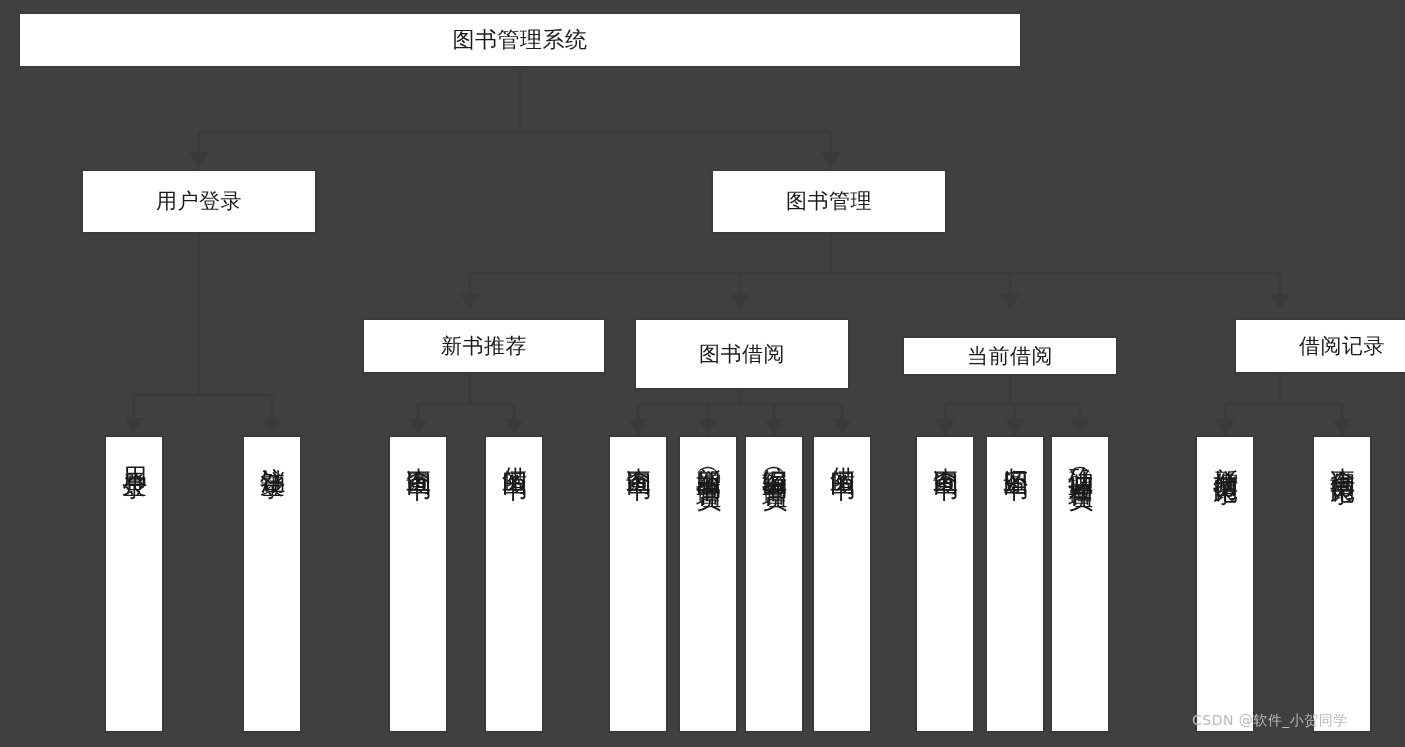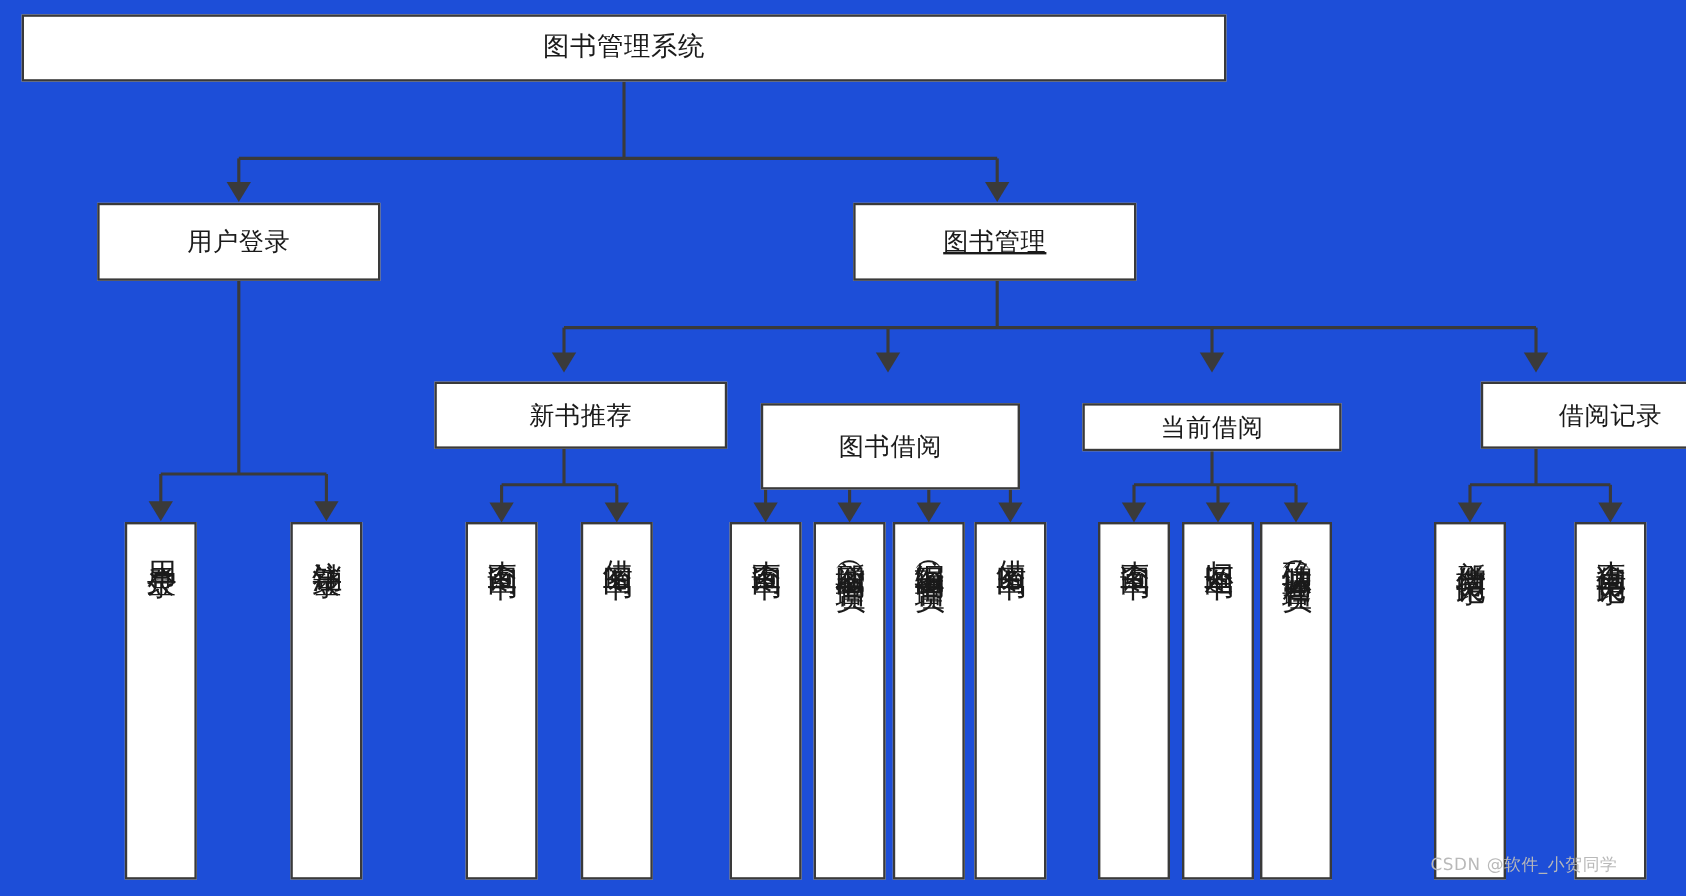--- a/index.html
+++ b/index.html
@@ -1,21 +1,21 @@
 <!DOCTYPE html>
 <html><head>
 <meta charset="utf-8">
 <title>图书管理系统 功能结构图</title>
 <style>
   html,body{margin:0;padding:0;background:#ffffff;}
   body{
     font-family:"DejaVu Sans","Liberation Sans",sans-serif;
     width:1405px;height:747px;overflow:hidden;position:relative;
   }
-  #diagram{position:relative;width:1405px;height:747px;background:#1d4ed8;}
+  #diagram{position:relative;width:1405px;height:747px;background:#404040;}
   svg.connectors{position:absolute;left:0;top:0;width:1405px;height:747px;overflow:visible;}
 
   .node{
     position:absolute;
     box-sizing:border-box;
     background:#ffffff;
     border:2px solid #3a3a3a;
     display:flex;
     align-items:center;
     justify-content:center;
@@ -111,28 +111,28 @@
     </g>
   </svg>
 
   <div class="node h root" style="left:18px;top:12px;width:1004px;height:56px;">
     <span class="label">图书管理系统</span>
   </div>
 
   <div class="node h" style="left:81px;top:169px;width:236px;height:65px;">
     <span class="label">用户登录</span>
   </div>
-  <div class="node h" style="left:711px;top:169px;width:236px;height:65px;text-decoration:underline;">
+  <div class="node h" style="left:711px;top:169px;width:236px;height:65px;">
     <span class="label">图书管理</span>
   </div>
 
   <div class="node h" style="left:362px;top:318px;width:244px;height:56px;">
     <span class="label">新书推荐</span>
   </div>
-  <div class="node h" style="left:634px;top:336px;width:216px;height:72px;">
+  <div class="node h" style="left:634px;top:318px;width:216px;height:72px;">
     <span class="label">图书借阅</span>
   </div>
   <div class="node h" style="left:902px;top:336px;width:216px;height:40px;justify-content:center;">
     <span class="label">当前借阅</span>
   </div>
   <div class="node h" style="left:1234px;top:318px;width:216px;height:56px;">
     <span class="label">借阅记录</span>
   </div>
 
   <div class="node v" style="left:104px;top:435px;width:60px;height:298px;">

